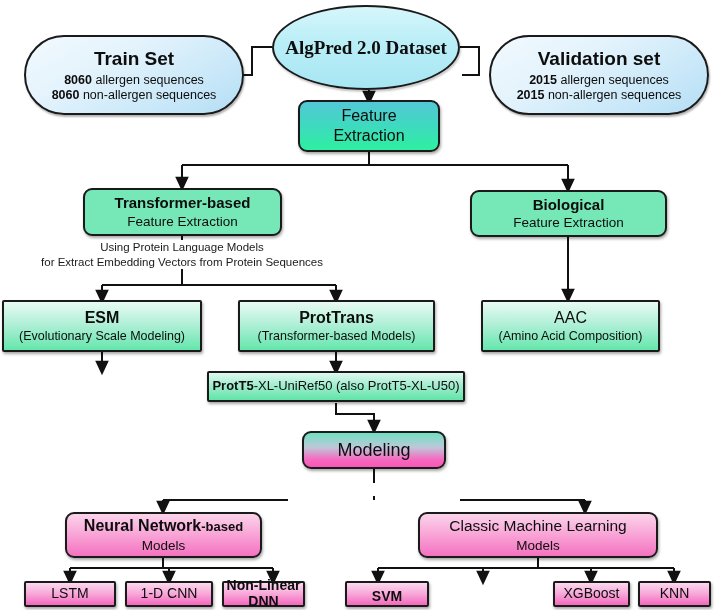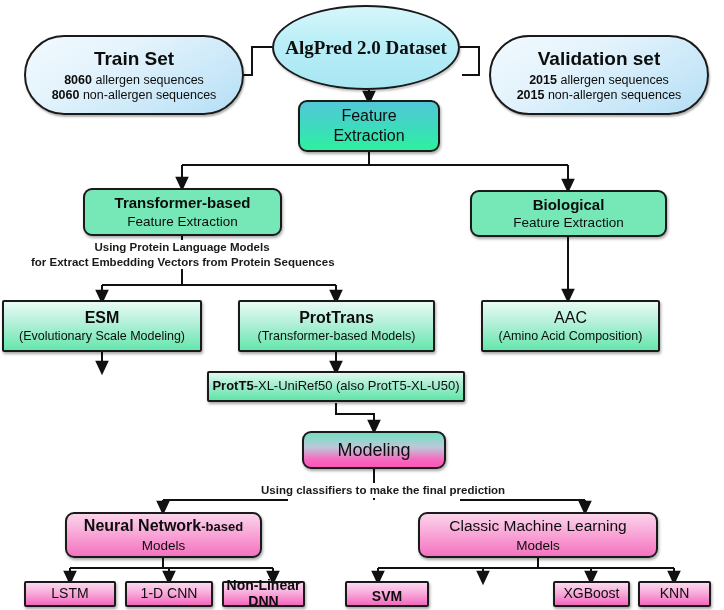--- a/index.html
+++ b/index.html
@@ -82,21 +82,20 @@
   .ttl {
     font-weight: bold;
   }
   .edge-label {
     position: absolute;
     color: #1a1a1a;
     text-align: center;
     line-height: 1.28;
     background: #ffffff;
     white-space: nowrap;
-    font-weight: bold;
   }
   .l3 { font-size: 11.5px; }
 </style>
 </head>
 <body>
 
 <div id="canvas">
 
   <svg class="wires" viewBox="0 0 724 610">
     <defs>
@@ -219,23 +218,20 @@
   <div class="node sq mint-grad2" style="left:207px; top:371px; width:258px; height:31px;">
     <div style="font-size:13px;">
       <span class="ttl">ProtT5</span><span>-XL-UniRef50 (also ProtT5-XL-U50)</span>
     </div>
   </div>
 
   <div class="node rounded teal-pink" style="left:302px; top:431px; width:144px; height:38px;">
     <div style="font-size:18px;">Modeling</div>
   </div>
 
-  <div class="edge-label l3" style="left:261px; top:483px; width:226px;">
-    <div>Using classifiers to make the final prediction</div>
-  </div>
 
   <div class="node rounded pink" style="left:65px; top:512px; width:197px; height:46px;">
     <div style="font-size:15px;">
       <span class="ttl" style="font-size:16px;">Neural Network</span><span class="ttl" style="font-size:13px;">-based</span>
     </div>
     <div style="font-size:13.5px; margin-top:3px;">Models</div>
   </div>
 
   <div class="node rounded pink" style="left:418px; top:512px; width:240px; height:46px;">
     <div style="font-size:15.5px;">Classic Machine Learning</div>

